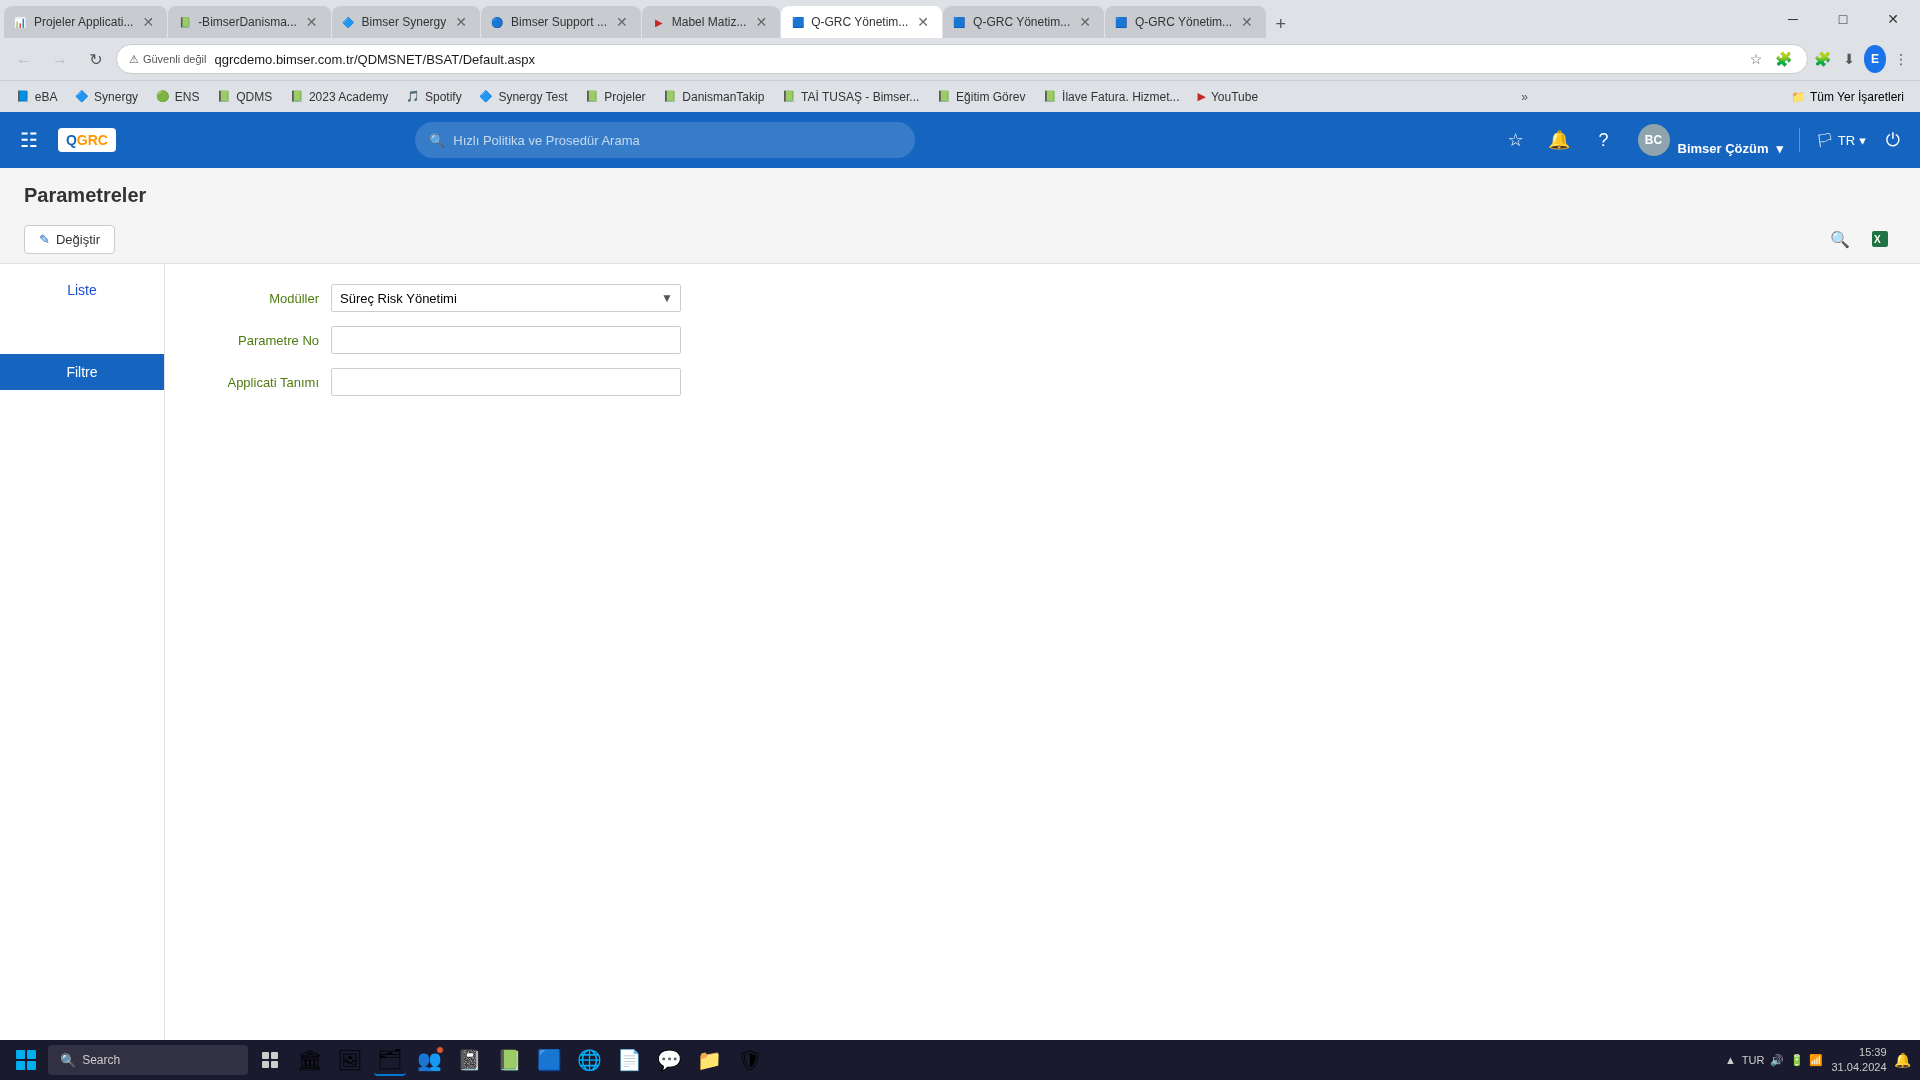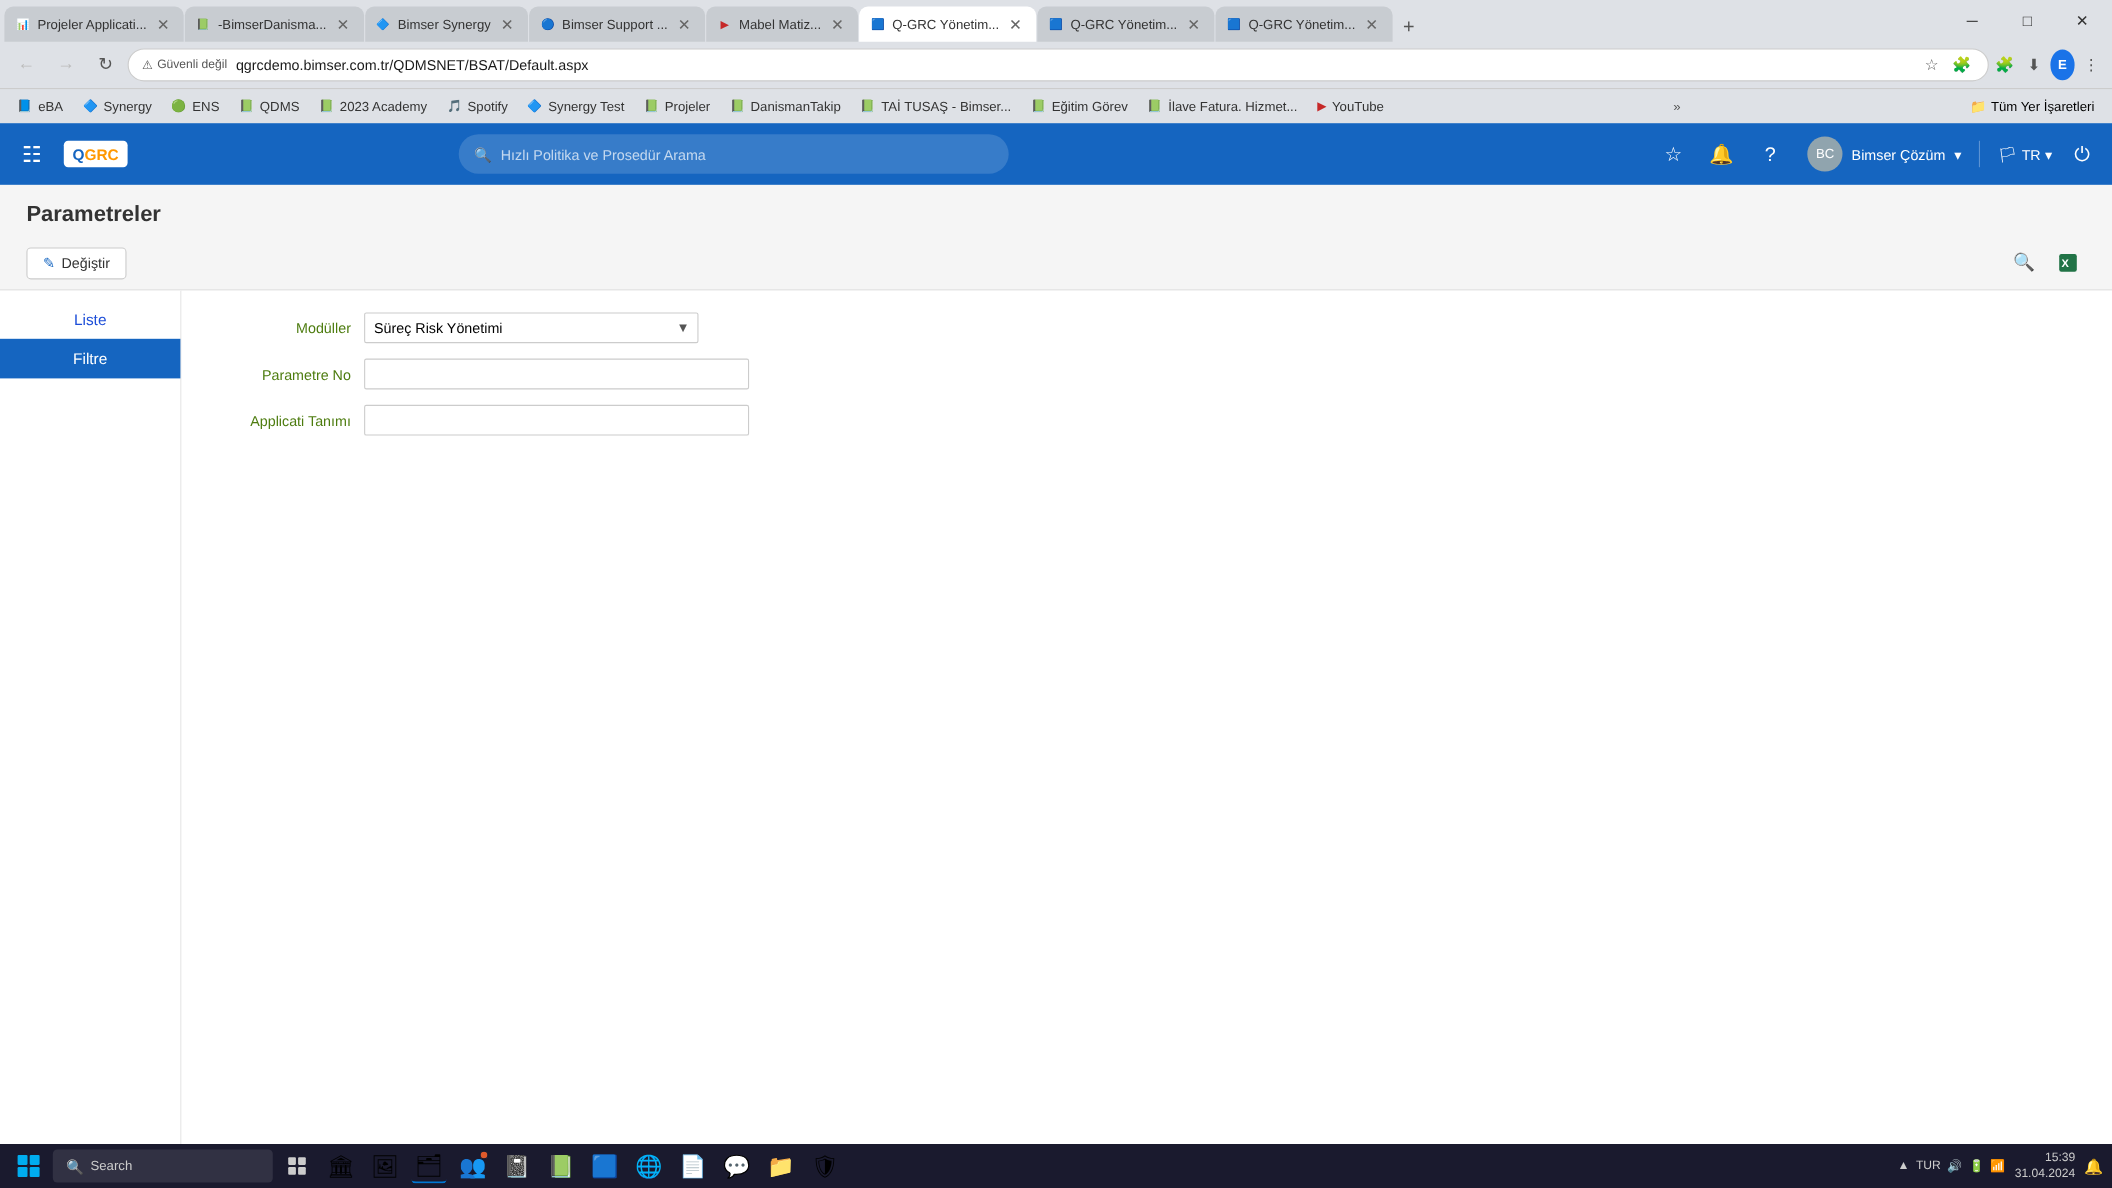--- a/index.html
+++ b/index.html
@@ -45,21 +45,21 @@
     .app-header { background: #1565c0; display: flex; align-items: center; height: 56px; padding: 0 16px; gap: 16px; }
     .app-menu-icon { color: white; font-size: 20px; cursor: pointer; padding: 4px; }
     .app-logo { display: flex; align-items: flex-end; gap: 4px; cursor: pointer; }
     .app-logo-icon { background: white; color: #1565c0; font-weight: bold; font-size: 14px; padding: 4px 8px; border-radius: 4px; }
     .app-search { flex: 1; max-width: 500px; margin: 0 auto; display: flex; align-items: center; background: rgba(255,255,255,0.15); border-radius: 20px; padding: 0 14px; height: 36px; gap: 8px; }
     .app-search input { background: transparent; border: none; outline: none; color: white; font-size: 13px; flex: 1; }
     .app-search input::placeholder { color: rgba(255,255,255,0.7); }
     .app-search-icon { color: rgba(255,255,255,0.8); }
     .header-actions { margin-left: auto; display: flex; align-items: center; gap: 8px; }
     .header-icon-btn { width: 36px; height: 36px; display: flex; align-items: center; justify-content: center; color: white; cursor: pointer; border-radius: 50%; font-size: 18px; }
-    .user-btn { display: flex; align-items: center; gap: 8px; color: white; cursor: pointer; padding: 4px 8px; border-radius: 20px; }
+    .user-btn { display: flex; align-items: flex-end; gap: 8px; color: white; cursor: pointer; padding: 4px 8px; border-radius: 20px; font-weight: bold; }
     .user-avatar { width: 32px; height: 32px; border-radius: 50%; background: #90a4ae; display: flex; align-items: center; justify-content: center; font-size: 12px; color: white; }
     .user-name { font-size: 13px; }
     .lang-btn { color: white; font-size: 13px; cursor: pointer; display: flex; align-items: center; gap: 4px; padding: 4px 8px; border-radius: 4px; }
     .power-btn { color: white; font-size: 18px; cursor: pointer; padding: 4px; border-radius: 50%; }
 
     
     .page-header { padding: 16px 24px 8px; }
     .page-title { font-size: 20px; font-weight: 600; color: #333; }
 
     
@@ -68,29 +68,29 @@
     .btn-degistir { display: flex; align-items: center; gap: 6px; padding: 6px 14px; border: 1px solid #ccc; border-radius: 4px; background: white; cursor: pointer; font-size: 13px; color: #333; }
     .toolbar-right { display: flex; gap: 8px; align-items: center; }
     .toolbar-icon { width: 32px; height: 32px; display: flex; align-items: center; justify-content: center; cursor: pointer; color: #555; border-radius: 4px; font-size: 16px; }
 
     
     .main-content { display: flex; flex: 1; overflow: hidden; }
 
     
     .sidebar { width: 165px; flex-shrink: 0; border-right: 1px solid #e0e0e0; background: #fff; display: flex; flex-direction: column; padding: 8px 0; }
     .sidebar-item { padding: 10px 20px; cursor: pointer; font-size: 14px; text-align: center; color: #1d4ed8; }
-    .sidebar-item.active { background: #1565c0; color: white; }
+    .sidebar-item.active { background: #1565c0; color: white; margin-top: 46px; }
 
     
     .filter-panel { flex: 1; padding: 20px 24px; background: #fff; }
     .filter-row { display: flex; align-items: center; margin-bottom: 14px; gap: 12px; }
     .filter-label { min-width: 130px; font-size: 13px; color: #4d7c0f; text-align: right; }
     .filter-input { width: 350px; height: 28px; border: 1px solid #ccc; border-radius: 2px; padding: 0 8px; font-size: 13px; outline: none; }
     .filter-select { width: 350px; height: 28px; border: 1px solid #ccc; border-radius: 2px; padding: 0 8px; font-size: 13px; outline: none; background: white; appearance: none; cursor: pointer; }
-    .select-wrapper { position: relative; width: 304px; }
+    .select-wrapper { position: relative; width: 350px; }
     .select-wrapper select { width: 100%; height: 28px; border: 1px solid #ccc; border-radius: 2px; padding: 0 8px; font-size: 13px; outline: none; background: white; appearance: none; cursor: pointer; }
     .select-arrow { position: absolute; right: 8px; top: 50%; transform: translateY(-50%); color: #555; pointer-events: none; font-size: 12px; }
 
     
     .taskbar { position: fixed; bottom: 0; left: 0; width: 1920px; height: 40px; background: #1a1a2e; display: flex; align-items: center; padding: 0 8px; gap: 4px; z-index: 1000; }
     .taskbar-start { width: 36px; height: 36px; display: flex; align-items: center; justify-content: center; cursor: pointer; border-radius: 4px; }
     .taskbar-search { display: flex; align-items: center; gap: 6px; background: rgba(255,255,255,0.1); border-radius: 4px; padding: 4px 12px; height: 30px; cursor: pointer; min-width: 200px; }
     .taskbar-search-text { color: #ccc; font-size: 12px; }
     .taskbar-icon { width: 32px; height: 32px; display: flex; align-items: center; justify-content: center; cursor: pointer; border-radius: 4px; margin: 0 2px; }
     .taskbar-icon.active { border-bottom: 2px solid #0078d4; }

